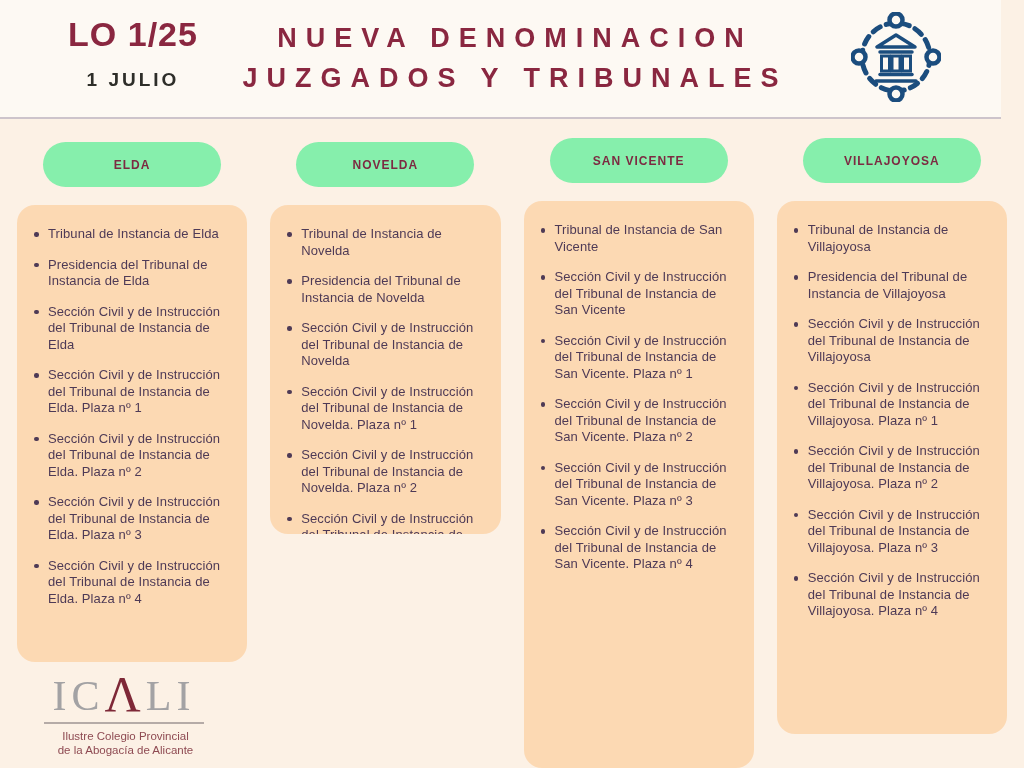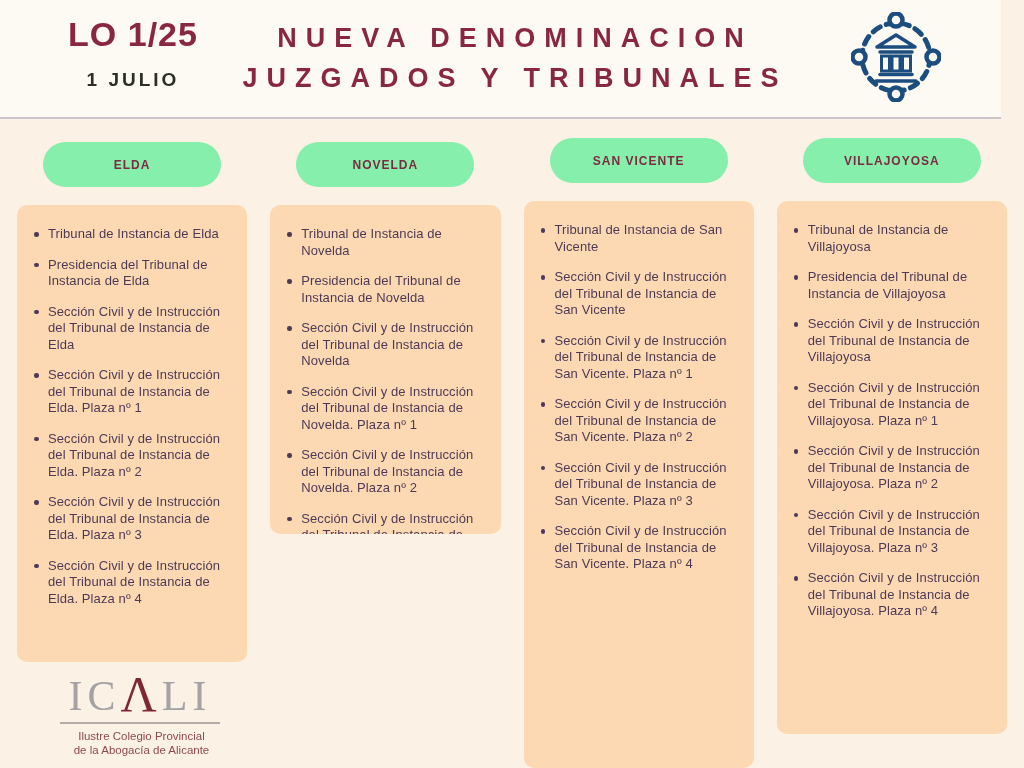--- a/index.html
+++ b/index.html
@@ -49,21 +49,21 @@
   .pill {
     width: 178px; height: 45px; margin: 0 auto;
     background: #86efac; border-radius: 23px;
     display: flex; align-items: center; justify-content: center;
     color: #7c2b42; font-weight: bold; font-size: 12px; letter-spacing: 1px;
     white-space: nowrap;
   }
   .column:nth-child(3) .pill, .column:nth-child(4) .pill { margin-top: -4px; }
   .card {
     margin-top: 18px;
-    background: #fcd9b3; border-radius: 10px;
+    background: #fcd9b3; border-radius: 18px;
     padding: 21px 12px 0 10px;
     color: #4e3a56;
     overflow: hidden;
   }
   .column:nth-child(1) .card { height: 457px; }
   .column:nth-child(2) .card { height: 329px; }
   .column:nth-child(3) .card { height: 567px; }
   .column:nth-child(4) .card { height: 533px; }
   .court-list {
     list-style: none;
@@ -72,21 +72,21 @@
   }
   .court-list li { position: relative; padding-left: 21px; }
   .court-list li::before {
     content: ""; position: absolute; left: 7px; top: 6px;
     width: 4.5px; height: 4.5px; border-radius: 50%;
     background: #4e3a56;
   }
 
   
   .icali {
-    position: absolute; left: 58px; top: 668px; width: 164px;
+    position: absolute; left: 42px; top: 668px; width: 164px;
   }
   .icali-acronym {
     font-family: "Liberation Serif", serif;
     color: #a3a2a4; font-size: 42px; line-height: 50px;
     letter-spacing: 5px; text-align: center; white-space: nowrap;
   }
   .icali-lambda {
     color: #7e2837; font-size: 50px; line-height: 50px;
     position: relative; top: 1px;
   }

